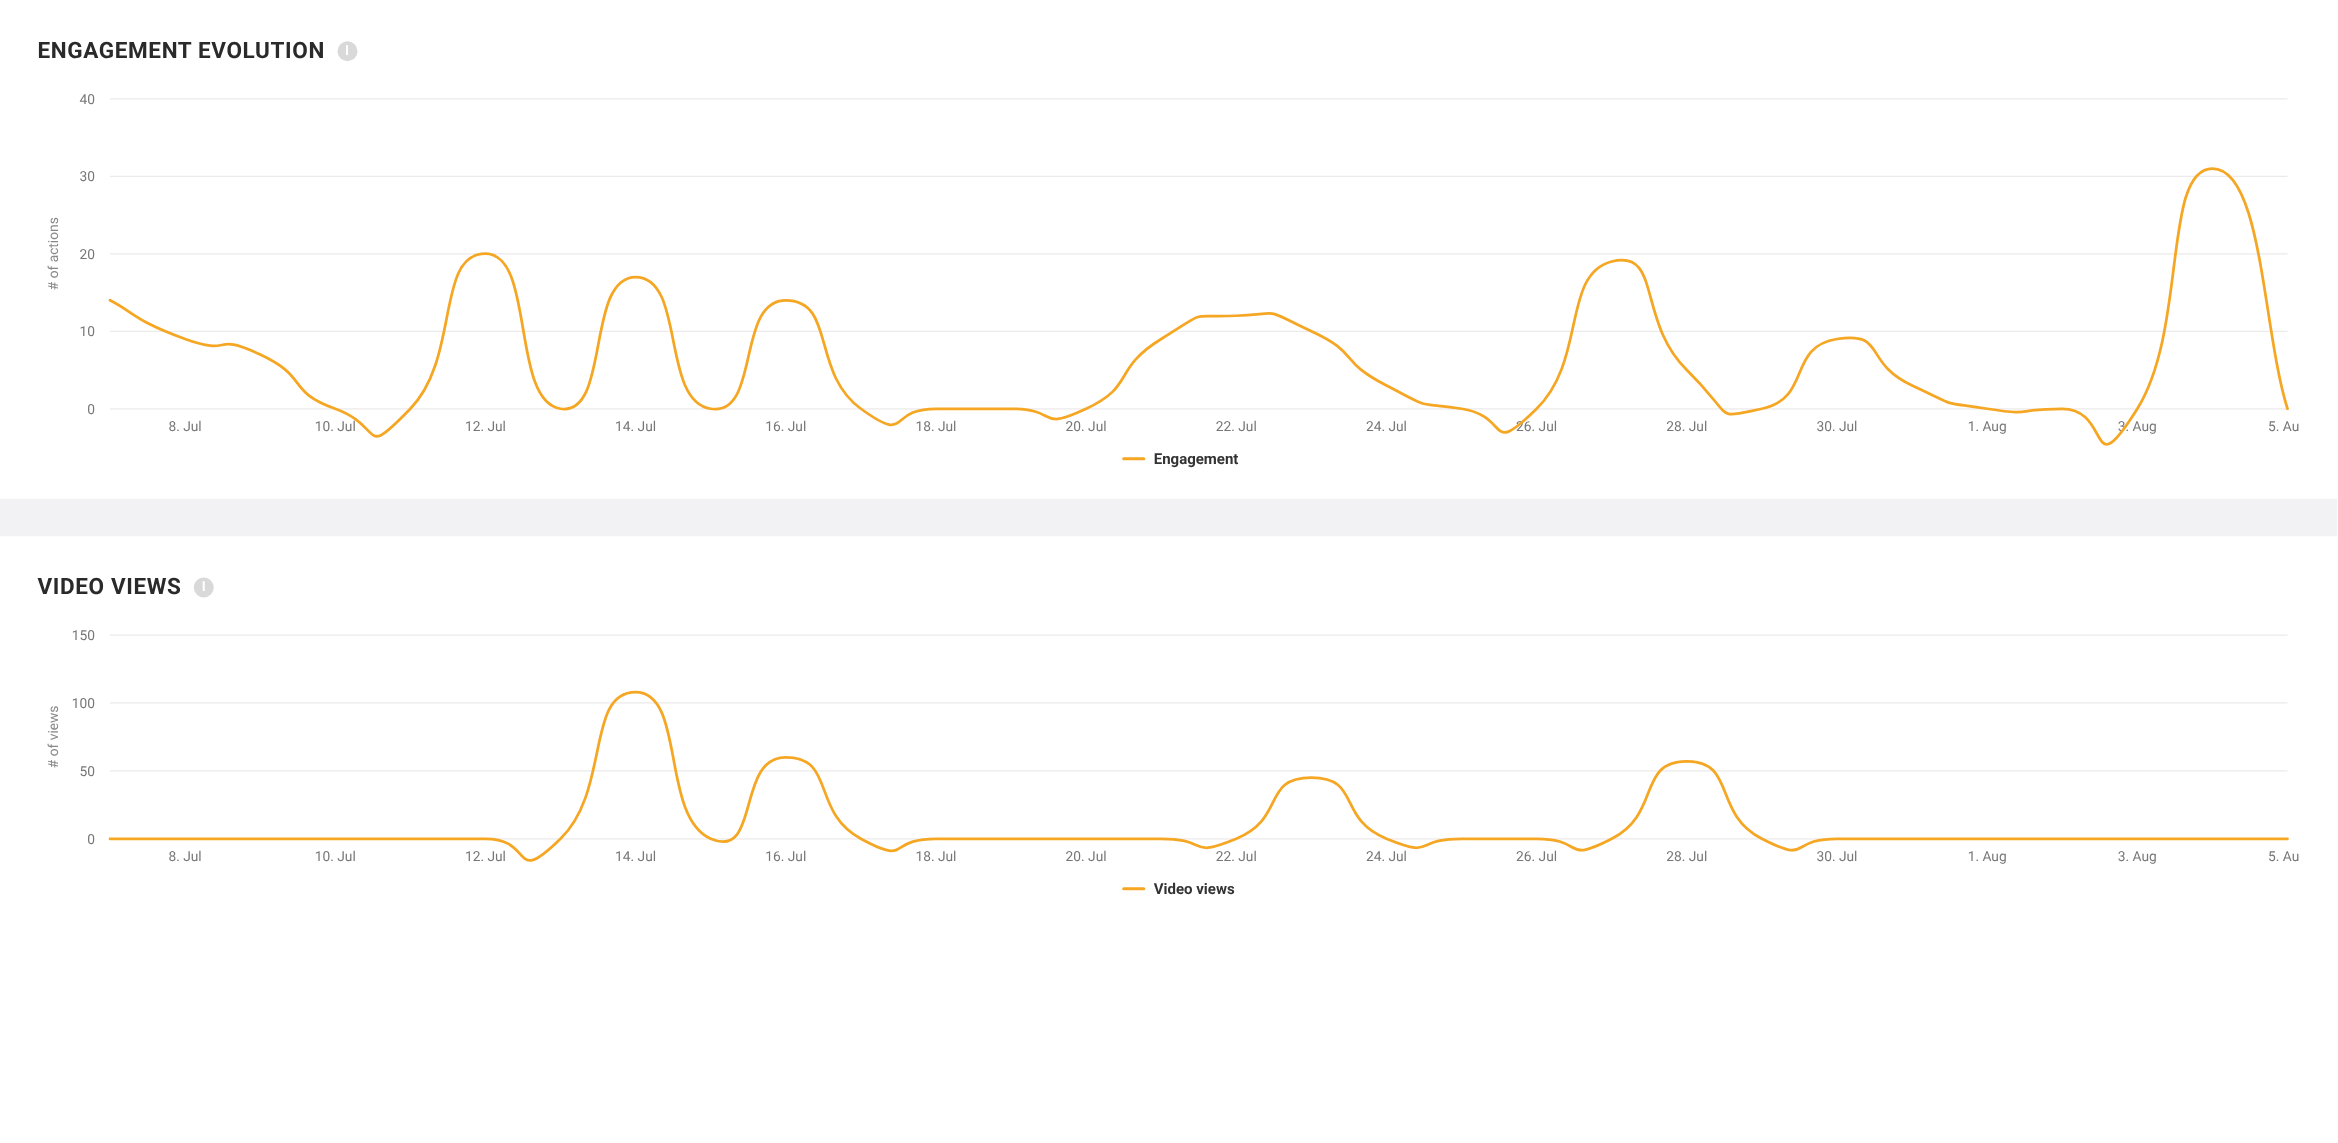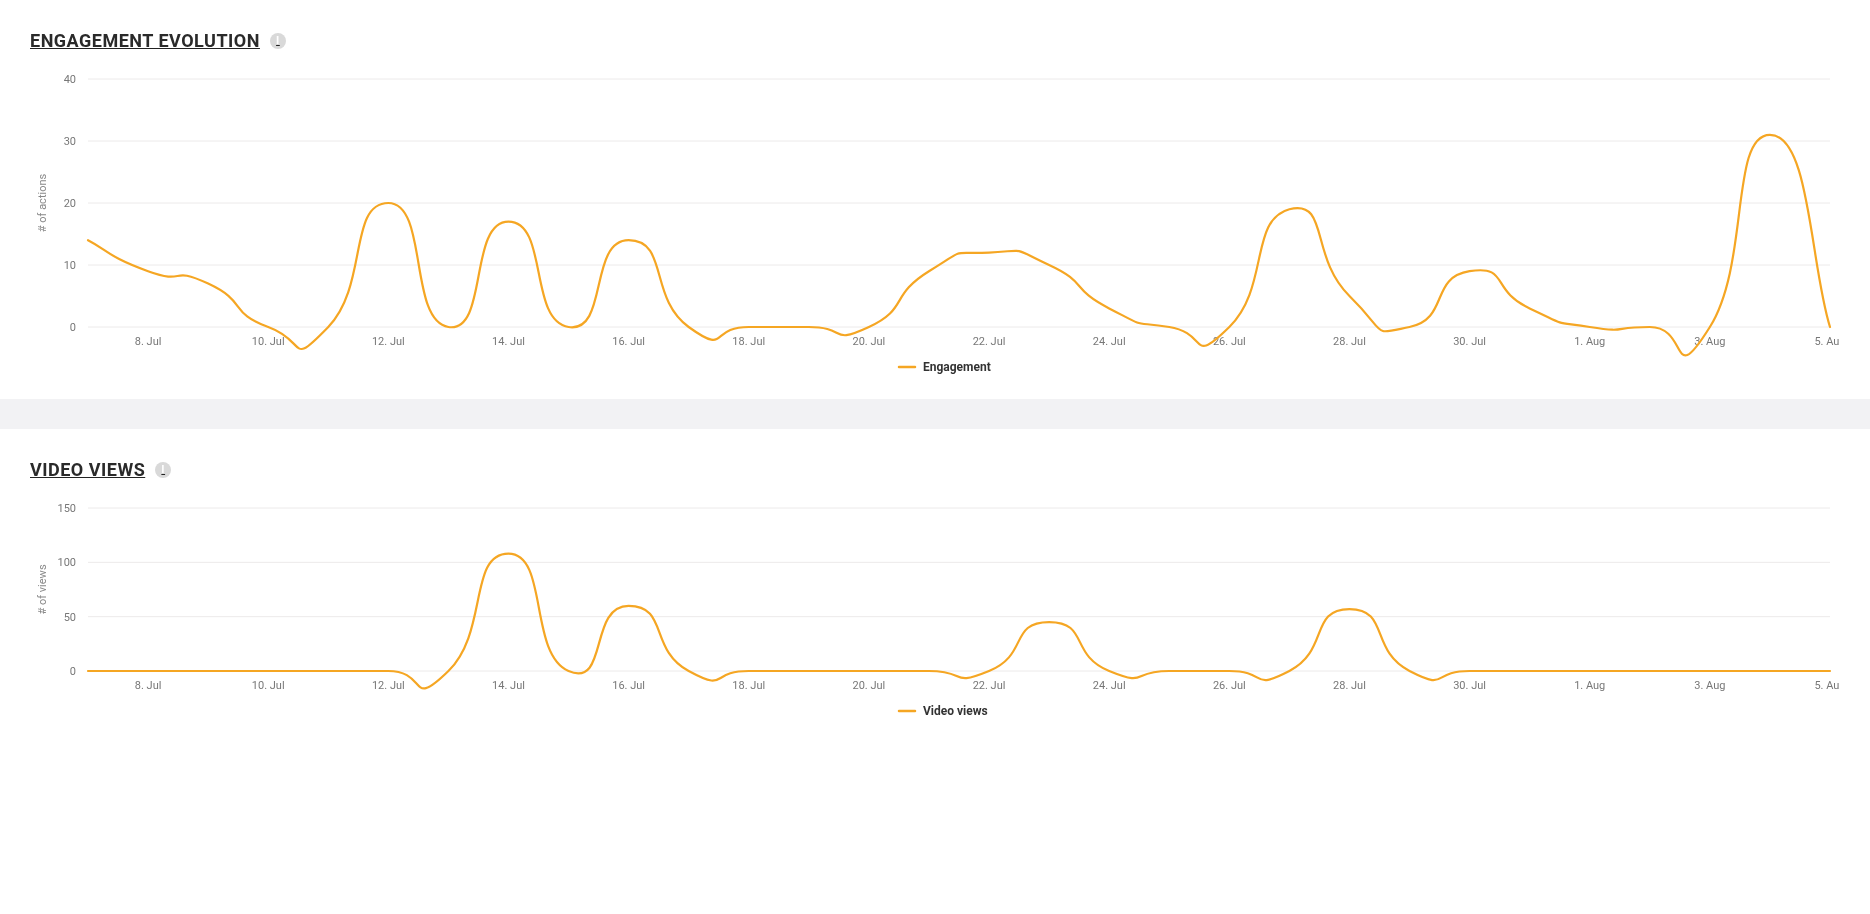--- a/index.html
+++ b/index.html
@@ -1,16 +1,16 @@
 <!DOCTYPE html>
 <html><head>
 <meta charset="utf-8">
 <style>
   html,body{margin:0;padding:0;background:#fff;font-family:-apple-system,BlinkMacSystemFont,"Segoe UI",Roboto,Helvetica,Arial,sans-serif;color:#222;}
-  .page{width:1870px;text-decoration:underline;}
+  .page{width:1870px;}
   .panel{padding:30px 30px 20px 30px;box-sizing:border-box;}
   .panel-title{font-size:18px;font-weight:700;letter-spacing:.5px;color:#2a2a2a;text-transform:uppercase;display:flex;align-items:center;gap:10px;margin-bottom:18px;}
   .info-icon{width:16px;height:16px;border-radius:50%;background:#d9d9d9;display:inline-flex;align-items:center;justify-content:center;font-size:11px;font-weight:700;color:#fff;font-style:normal;}
   .chart-wrap{position:relative;height:310px;}
   .chart-wrap-small{position:relative;height:225px;}
   svg.chart{display:block;}
   .gap{height:30px;background:#f2f2f4;width:100%;}
   .axis-label{font-size:11px;fill:#888;}
   .tick-label{font-size:11px;fill:#777;}
   .grid-line{stroke:#eceaea;stroke-width:1;}

